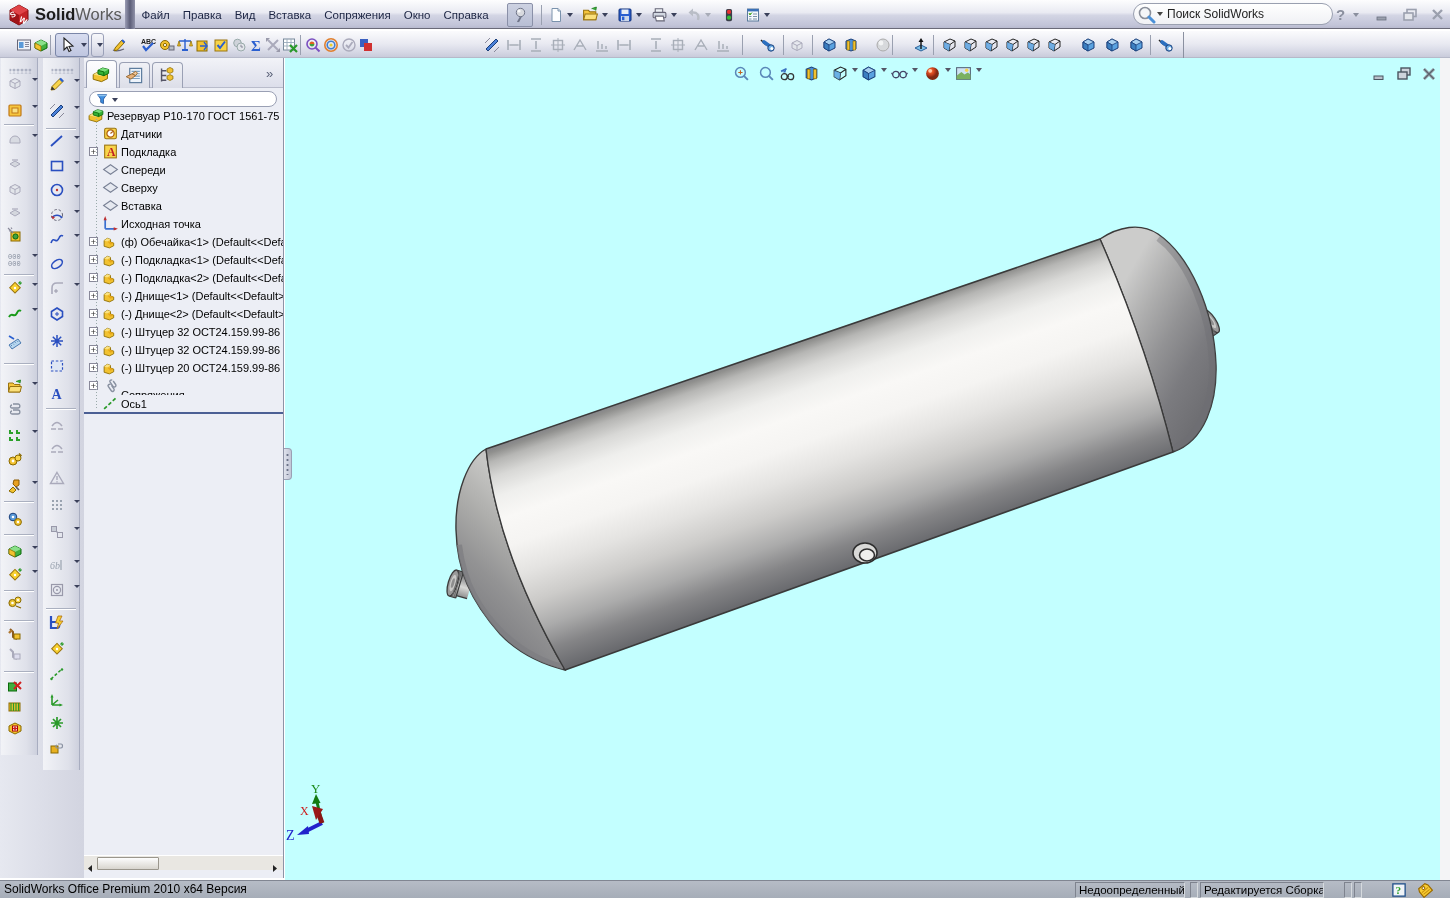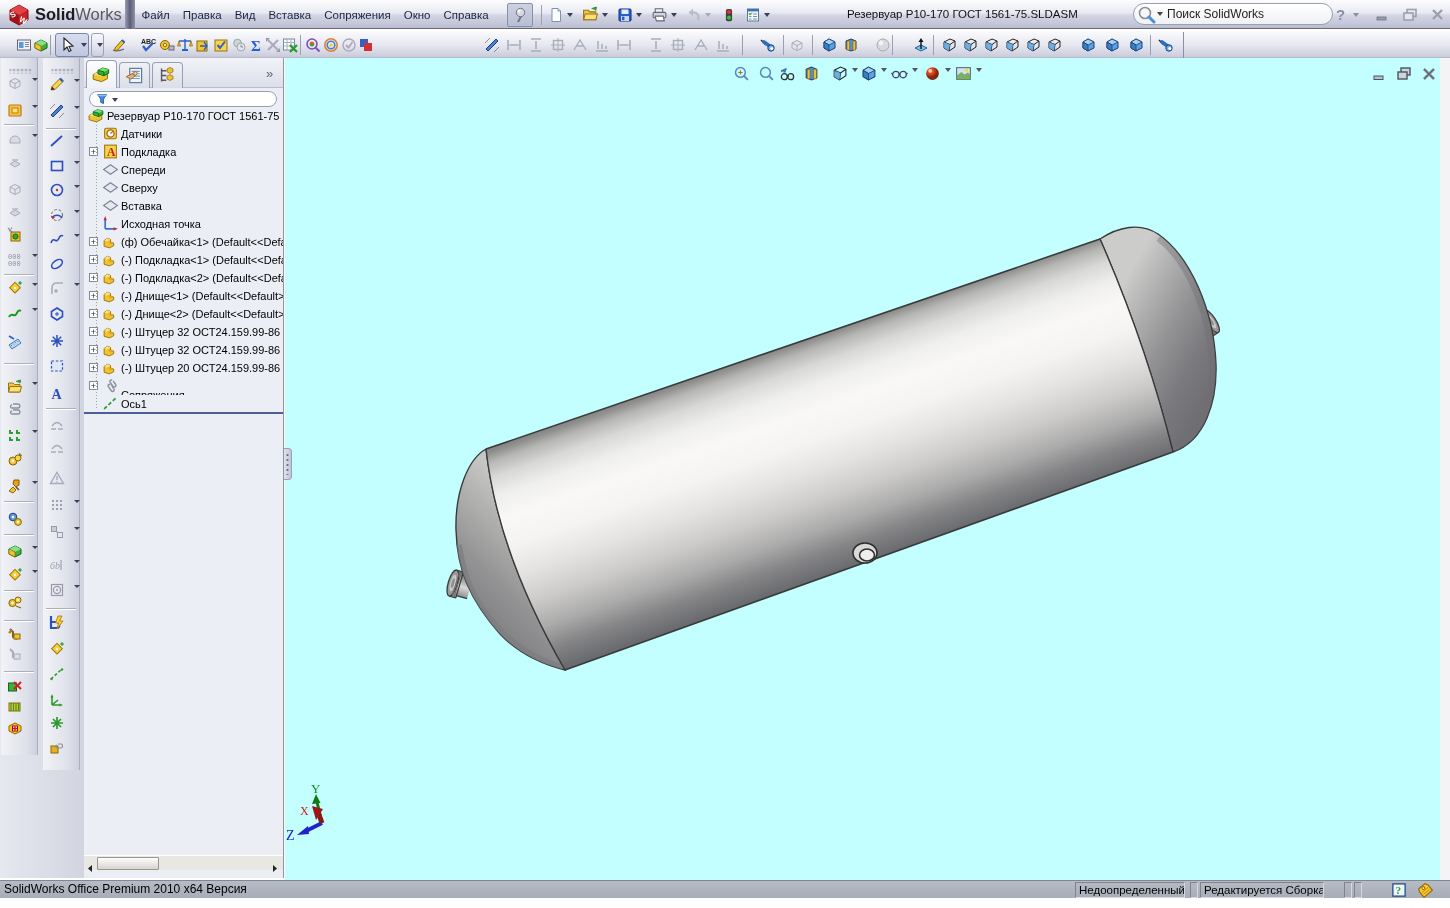--- a/index.html
+++ b/index.html
@@ -521,21 +521,20 @@
         </svg>
         <span class="dd" style="border-top-color:#a8acb8"></span>
   <svg class="qi" width="14" height="16" viewBox="0 0 16 16" style="margin-left:8px">
           <use href="#traffic"></use>
         </svg>
   <svg class="qi" width="16" height="16" viewBox="0 0 16 16" style="margin-left:9px">
           <use href="#checklist"></use>
         </svg>
         <span class="dd"></span>
  </div>
- <div id="doctitle">Резервуар Р10-170 ГОСТ 1561-75.SLDASM</div>
  <div id="search">
   <svg width="19" height="19" viewBox="0 0 19 19" style="margin:0 1px 0 3px">
           <circle cx="8" cy="8" r="5.5" fill="#f4f6f8" stroke="#8a8f9a" stroke-width="1.6"></circle>
           <path d="M12,12 L17,17" stroke="#4a90d8" stroke-width="3" stroke-linecap="round"></path>
         </svg>
   <span class="dd" style="border-top-color:#444;margin:0 4px 0 0"></span>
   <span>Поиск SolidWorks</span>
  </div>
  <div id="winctl">
   <span style="font-size:15px">?</span>

